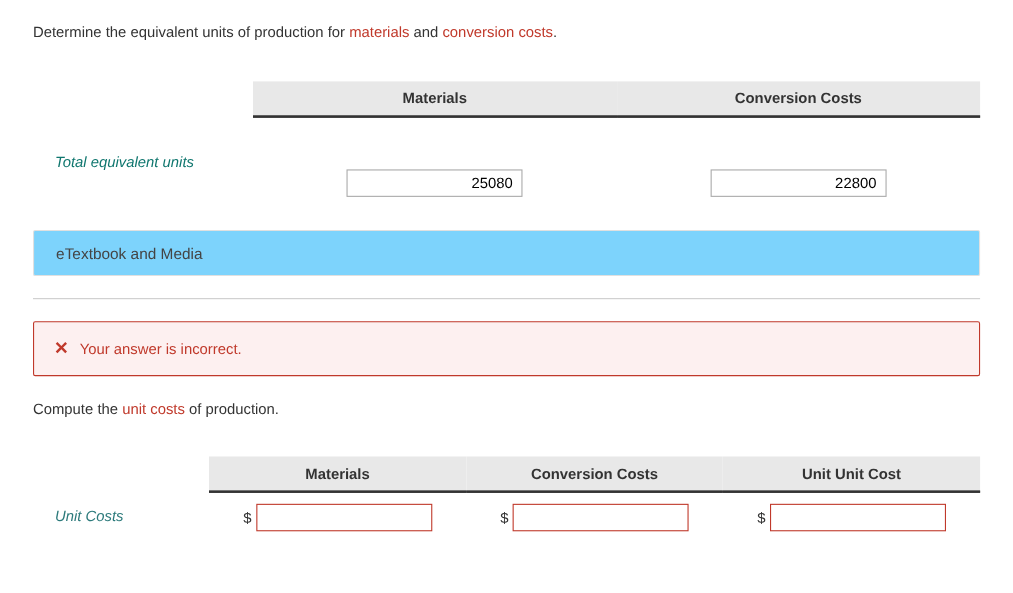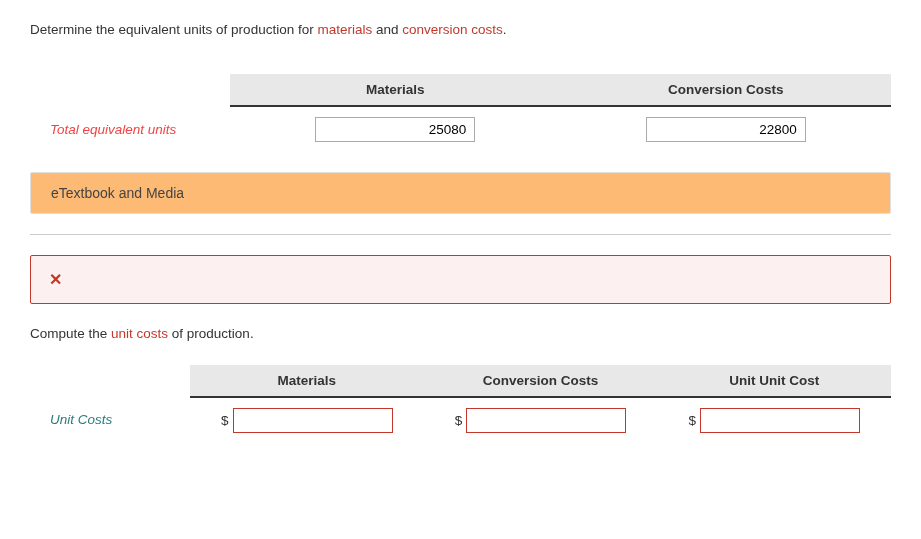--- a/index.html
+++ b/index.html
@@ -45,41 +45,42 @@
       background: transparent;
       border-bottom: none;
     }
 
     .top-table tbody tr td {
       padding: 10px 20px;
       font-size: 13.5px;
     }
 
     .top-table tbody tr td:first-child {
-      color: #ef4444;
+      color: #0f766e;
       font-style: italic;
       width: 200px;
     }
 
     .top-table tbody tr td input {
       border: 1px solid #aaa;
       padding: 4px 8px;
       width: 160px;
       text-align: right;
       font-size: 13.5px;
       outline: none;
+      margin-top: 37px;
     }
 
     .top-table tbody tr td.center-cell {
       text-align: center;
     }
 
     
     .etextbook-bar {
-      background: #fdba74;
+      background: #7dd3fc;
       border: 1px solid #e0e0e0;
       padding: 12px 20px;
       font-size: 14px;
       color: #444;
       margin-bottom: 20px;
       border-radius: 2px;
     }
 
     
     .divider {
@@ -108,21 +109,21 @@
 
     .error-text {
       color: #c0392b;
       font-size: 13.5px;
     }
 
     
     .instruction-text2 {
       font-size: 13.5px;
       color: #333;
-      margin-bottom: 20px;
+      margin-bottom: 32px;
       line-height: 1.5;
     }
 
     
     .bottom-table {
       width: 100%;
       border-collapse: collapse;
     }
 
     .bottom-table thead tr th {
@@ -204,20 +205,21 @@
 </table>
 
 <div class="etextbook-bar">
   <span>eTextbook and Media</span>
 </div>
 
 <hr class="divider">
 
 <div class="error-box">
   <span class="error-icon">✕</span>
+  <span class="error-text">Your answer is incorrect.</span>
 </div>
 
 <p class="instruction-text2">
   <span>Compute the </span><span style="color:#c0392b;">unit costs</span><span> of production.</span>
 </p>
 
 <table class="bottom-table">
   <thead>
     <tr>
       <th></th>

